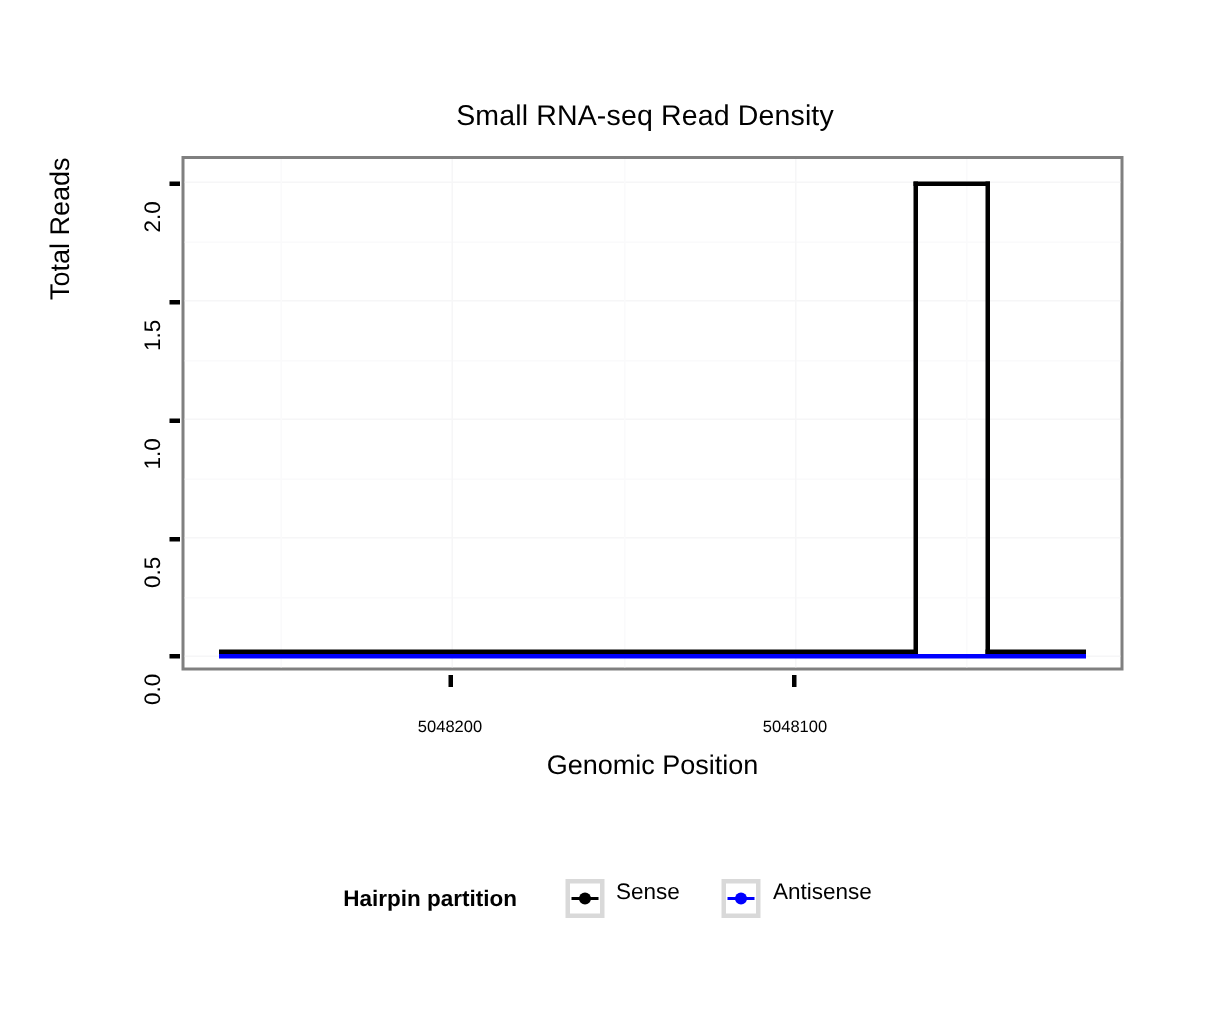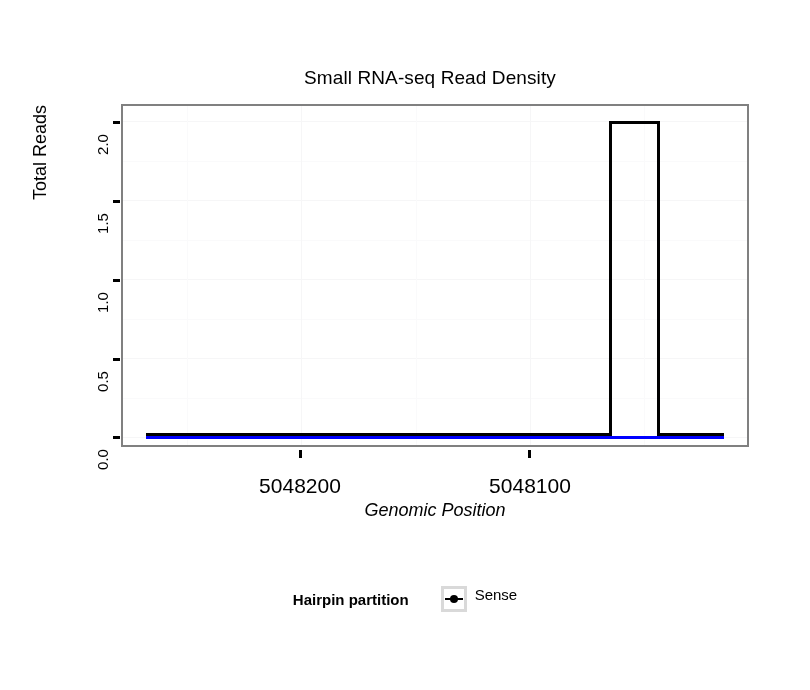--- a/index.html
+++ b/index.html
@@ -100,21 +100,21 @@
     white-space: nowrap;
   }
   .xtick-mark {
     position: absolute;
     width: 3px;
     height: 8px;
     background: #000;
   }
   .xtick-label {
     position: absolute;
-    font-size: 21px;
+    font-size: 11px;
     line-height: 15px;
     color: #000;
     text-align: center;
     white-space: nowrap;
   }
 
   .axis-title-y {
     position: absolute;
     left: 31px;
     top: 200px;
@@ -127,21 +127,20 @@
   }
   .axis-title-x {
     position: absolute;
     left: 121px;
     top: 500px;
     width: 628px;
     text-align: center;
     font-size: 18px;
     line-height: 20px;
     color: #000;
-    font-style: italic;
   }
 
   
   .legend {
     position: absolute;
     left: 0;
     top: 586px;
     width: 810px;
     display: flex;
     align-items: center;
@@ -263,15 +262,22 @@
     <div class="legend-title">Hairpin partition</div>
 
     <div class="legend-item">
       <div class="legend-key">
         <div class="key-line" style="background:#000000;"></div>
         <div class="key-point" style="background:#000000;"></div>
       </div>
       <div class="legend-label">Sense</div>
     </div>
 
+    <div class="legend-item">
+      <div class="legend-key">
+        <div class="key-line" style="background:#0000ff;"></div>
+        <div class="key-point" style="background:#0000ff;"></div>
+      </div>
+      <div class="legend-label">Antisense</div>
+    </div>
   </div>
 
 </div>
 
 </body></html>

